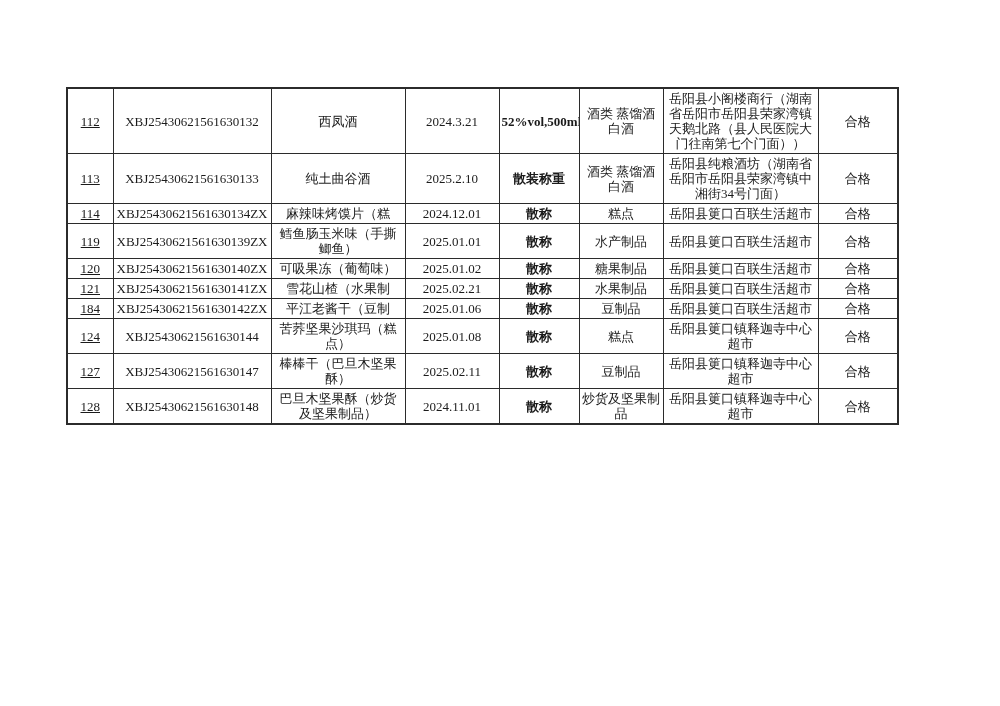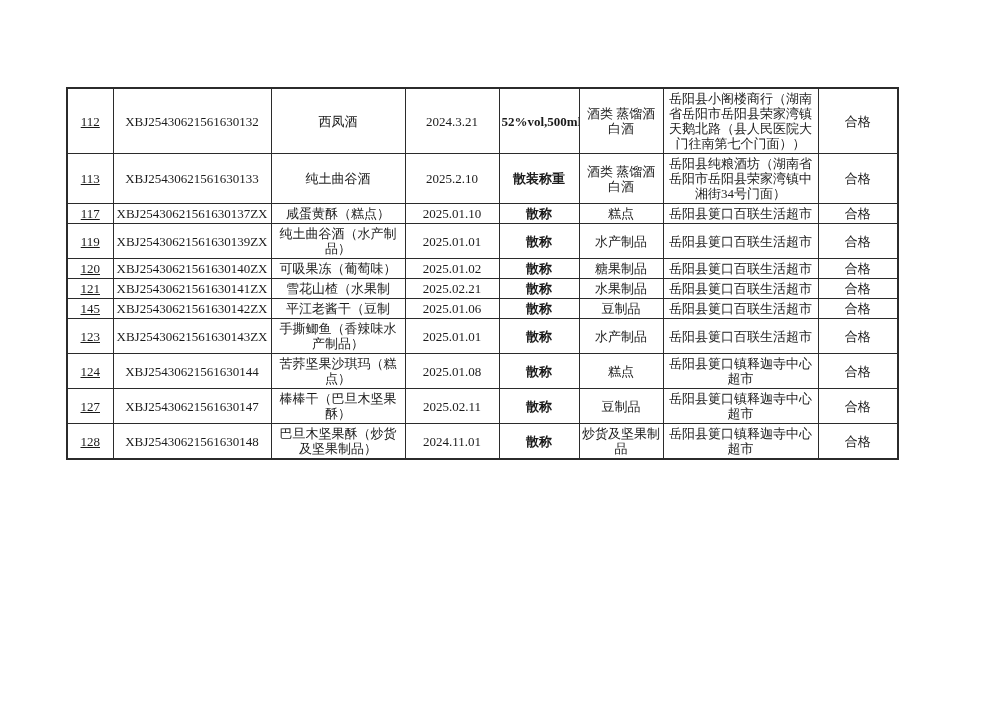--- a/index.html
+++ b/index.html
@@ -75,39 +75,39 @@
     <td class="col-no">113</td>
     <td class="col-code">XBJ25430621561630133</td>
     <td class="col-name">纯土曲谷酒</td>
     <td class="col-date">2025.2.10</td>
     <td class="col-spec">散装称重</td>
     <td class="col-category">酒类 蒸馏酒白酒</td>
     <td class="col-company">岳阳县纯粮酒坊（湖南省岳阳市岳阳县荣家湾镇中湘街34号门面）</td>
     <td class="col-result">合格</td>
   </tr>
 
-
-
-
   <tr>
-    <td class="col-no">117</td>
-    <td class="col-code">XBJ25430621561630137ZX</td>
-    <td class="col-name">咸蛋黄酥（糕点）</td>
-    <td class="col-date">2025.01.10</td>
+    <td class="col-no">114</td>
+    <td class="col-code">XBJ25430621561630134ZX</td>
+    <td class="col-name">麻辣味烤馍片（糕</td>
+    <td class="col-date">2024.12.01</td>
     <td class="col-spec">散称</td>
     <td class="col-category">糕点</td>
     <td class="col-company">岳阳县筻口百联生活超市</td>
     <td class="col-result">合格</td>
   </tr>
 
 
+
+
+
   <tr>
     <td class="col-no">119</td>
     <td class="col-code">XBJ25430621561630139ZX</td>
-    <td class="col-name">纯土曲谷酒（水产制品）</td>
+    <td class="col-name">鳕鱼肠玉米味（手撕鲫鱼）</td>
     <td class="col-date">2025.01.01</td>
     <td class="col-spec">散称</td>
     <td class="col-category">水产制品</td>
     <td class="col-company">岳阳县筻口百联生活超市</td>
     <td class="col-result">合格</td>
   </tr>
 
   <tr>
     <td class="col-no">120</td>
     <td class="col-code">XBJ25430621561630140ZX</td>
@@ -124,40 +124,30 @@
     <td class="col-code">XBJ25430621561630141ZX</td>
     <td class="col-name">雪花山楂（水果制</td>
     <td class="col-date">2025.02.21</td>
     <td class="col-spec">散称</td>
     <td class="col-category">水果制品</td>
     <td class="col-company">岳阳县筻口百联生活超市</td>
     <td class="col-result">合格</td>
   </tr>
 
   <tr>
-    <td class="col-no">145</td>
+    <td class="col-no">184</td>
     <td class="col-code">XBJ25430621561630142ZX</td>
     <td class="col-name">平江老酱干（豆制</td>
     <td class="col-date">2025.01.06</td>
     <td class="col-spec">散称</td>
     <td class="col-category">豆制品</td>
     <td class="col-company">岳阳县筻口百联生活超市</td>
     <td class="col-result">合格</td>
   </tr>
 
-  <tr>
-    <td class="col-no">123</td>
-    <td class="col-code">XBJ25430621561630143ZX</td>
-    <td class="col-name">手撕鲫鱼（香辣味水产制品）</td>
-    <td class="col-date">2025.01.01</td>
-    <td class="col-spec">散称</td>
-    <td class="col-category">水产制品</td>
-    <td class="col-company">岳阳县筻口百联生活超市</td>
-    <td class="col-result">合格</td>
-  </tr>
 
   <tr>
     <td class="col-no">124</td>
     <td class="col-code">XBJ25430621561630144</td>
     <td class="col-name">苦荞坚果沙琪玛（糕点）</td>
     <td class="col-date">2025.01.08</td>
     <td class="col-spec">散称</td>
     <td class="col-category">糕点</td>
     <td class="col-company">岳阳县筻口镇释迦寺中心超市</td>
     <td class="col-result">合格</td>

